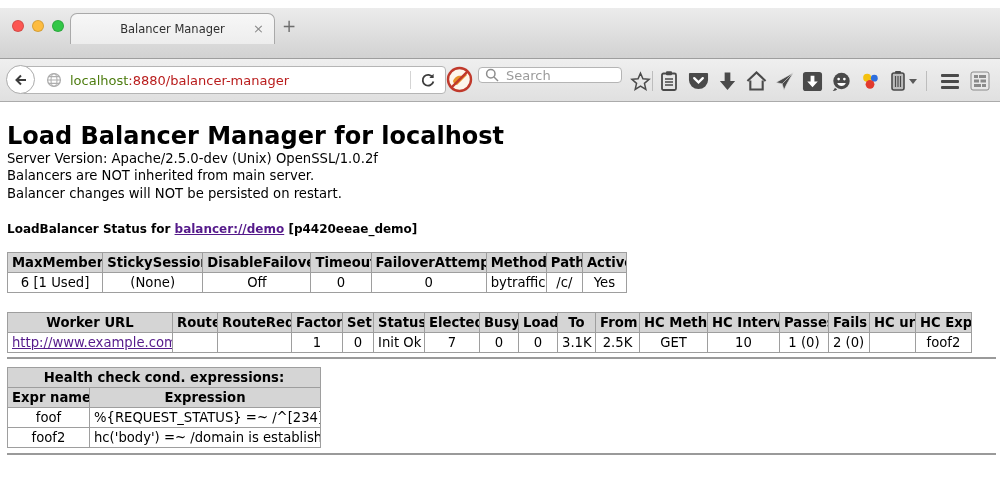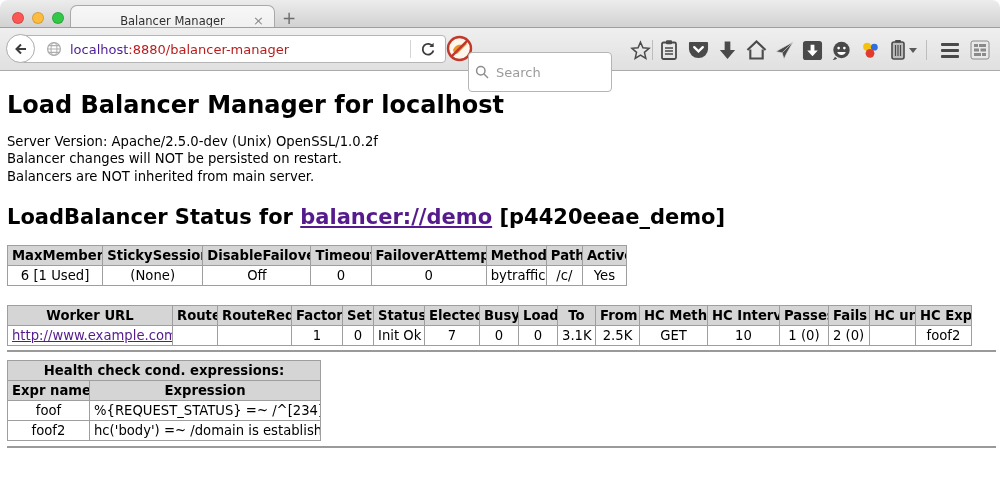--- a/index.html
+++ b/index.html
@@ -1,64 +1,64 @@
 <!DOCTYPE html>
 <html><head>
 <meta charset="utf-8">
 <style>
   html,body { margin:0; padding:0; background:#ffffff; }
   body { font-family:"DejaVu Sans", sans-serif; }
   .window { width:1000px; height:491px; position:relative; overflow:hidden;
             border-radius:8px 8px 0 0; background:#fff; }
 
   
-  .tabbar { height:27px; background:linear-gradient(#ececec,#d2d2d2); position:relative; }
+  .tabbar { height:50px; background:linear-gradient(#ececec,#d2d2d2); position:relative;margin-top:8px; }
   .traffic { position:absolute; left:12px; top:12px; display:flex; gap:8px; }
   .light { width:12px; height:12px; border-radius:50%; border:1px solid rgba(0,0,0,.15); box-sizing:border-box; }
   .tab { position:absolute; left:70px; top:5px; width:203px; height:30px;
          background:linear-gradient(#f7f7f7,#ededed); border:1px solid #a9a9a9; border-bottom:none;
          border-radius:7px 7px 0 0; display:flex; align-items:center; justify-content:center;
          font-size:11.5px; color:#2f2f2f; }
   .tabclose { position:absolute; right:10px; top:7px; font-size:13px; color:#8a8a8a; cursor:default; }
   .newtab { position:absolute; left:282px; top:8px; font-size:17px; color:#6d6d6d; }
 
   
   .toolbar { height:42px; background:linear-gradient(#efefef,#e0e0e0); border-top:1px solid #9e9e9e;
              border-bottom:1px solid #ababab; position:relative; }
   .backbtn { position:absolute; left:6px; top:6px; width:29px; height:29px; border-radius:50%;
              background:#fff; border:1px solid #ababab; box-sizing:border-box;
              display:flex; align-items:center; justify-content:center; z-index:2; }
   .urlbar { position:absolute; left:20px; top:7px; width:426px; height:28px; background:#fff;
             border:1px solid #b5b5b5; border-radius:4px; box-sizing:border-box;
             display:flex; align-items:center; padding-left:25px; }
   .urltext { font-size:13px; margin-left:8px; white-space:nowrap; }
-  .urlhost { color:#4c1d95;text-align:right; }
+  .urlhost { color:#4d7c0f;text-align:right; }
   .urlpath { color:#b91c1c; }
   .urlsep { width:1px; height:18px; background:#d4d4d4; margin-left:auto; }
   .reload { padding:0 9px; display:flex; align-items:center; }
   .banbtn { position:absolute; left:445px; top:46px; }
-  .searchbar { position:absolute; left:468px; top:8px; width:144px; height:40px; background:#fff;
+  .searchbar { position:absolute; left:478px; top:8px; width:144px; height:16px; background:#fff;
                border:1px solid #b5b5b5; border-radius:4px; box-sizing:border-box;
-               display:flex; align-items:center; padding:0 6px;margin-top:16px; }
+               display:flex; align-items:center; padding:0 6px; }
   .searchbar input { border:none; outline:none; width:100px; font-size:13px; color:#333;
                      font-family:"DejaVu Sans",sans-serif; background:transparent; margin-left:5px; }
   .searchbar input::placeholder { color:#9b9b9b; }
   .tbicon { position:absolute; top:10px; width:24px; height:24px; display:flex;
             align-items:center; justify-content:center; }
   .tbsep { position:absolute; top:12px; width:1px; height:20px; background:#bdbdbd; }
   .caret { width:0; height:0; border-left:4px solid transparent; border-right:4px solid transparent;
            border-top:5px solid #5a5a5a; }
   .hamburger { display:flex; flex-direction:column; gap:3px; }
   .hamburger span { width:18px; height:3px; background:#4a4a4a; border-radius:1px; }
 
   
   .content { padding:0 8px 0 7px; color:#000; }
   h1 { font-size:24px; margin:20px 0 0 0; font-weight:bold; }
-  .serverinfo { margin-top:14px; font-size:13.2px; line-height:17.3px; }
-  h3 { font-size:21px; margin:20px 0 0 0; font-weight:bold; }
+  .serverinfo { font-size:13.2px; line-height:17.3px; }
+  h3 { font-size:12px; margin:20px 0 0 0; font-weight:bold; }
   a.vlink { color:#551a8b; text-decoration:underline; }
 
   table { border-collapse:collapse; font-size:13.2px; table-layout:fixed; }
   th, td { border:1px solid #9e9e9e; padding:0 4px; height:19px; text-align:center;
            white-space:nowrap; overflow:hidden; }
   th { background:#d5d5d5; font-weight:bold; }
   table { border:1px solid #777; }
   .al { text-align:left; }
 
   .t-balancer { margin-top:16px; width:620px; }
@@ -225,22 +225,22 @@
         </svg>
     </div>
   </div>
 
   <div class="content">
 
     <h1>Load Balancer Manager for localhost</h1>
 
     <div class="serverinfo">
       <div>Server Version: Apache/2.5.0-dev (Unix) OpenSSL/1.0.2f</div>
+      <div>Balancers are NOT inherited from main server.</div>
       <div>Balancer changes will NOT be persisted on restart.</div>
-      <div>Balancers are NOT inherited from main server.</div>
     </div>
 
     <h3><span>LoadBalancer Status for </span><a href="#" class="vlink">balancer://demo</a><span> [p4420eeae_demo]</span></h3>
 
     <table class="t-balancer">
       <colgroup>
           <col style="width:95px">
           <col style="width:100px">
           <col style="width:108px">
           <col style="width:60px">

